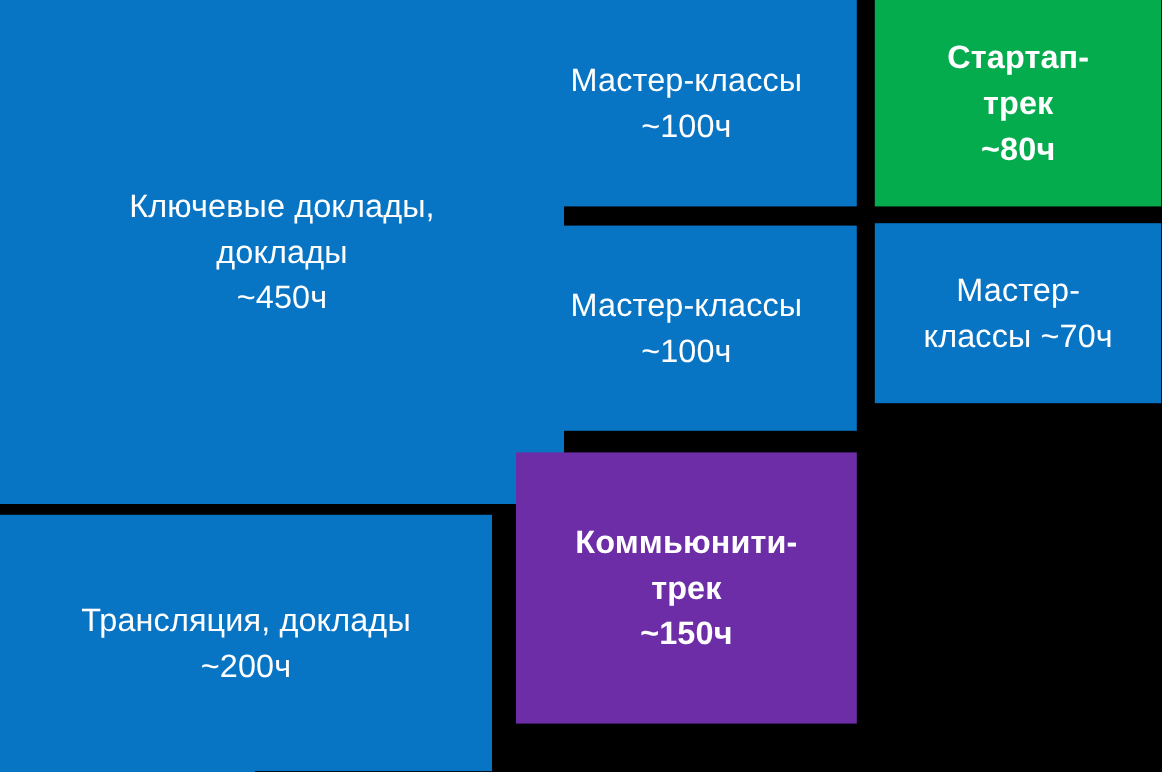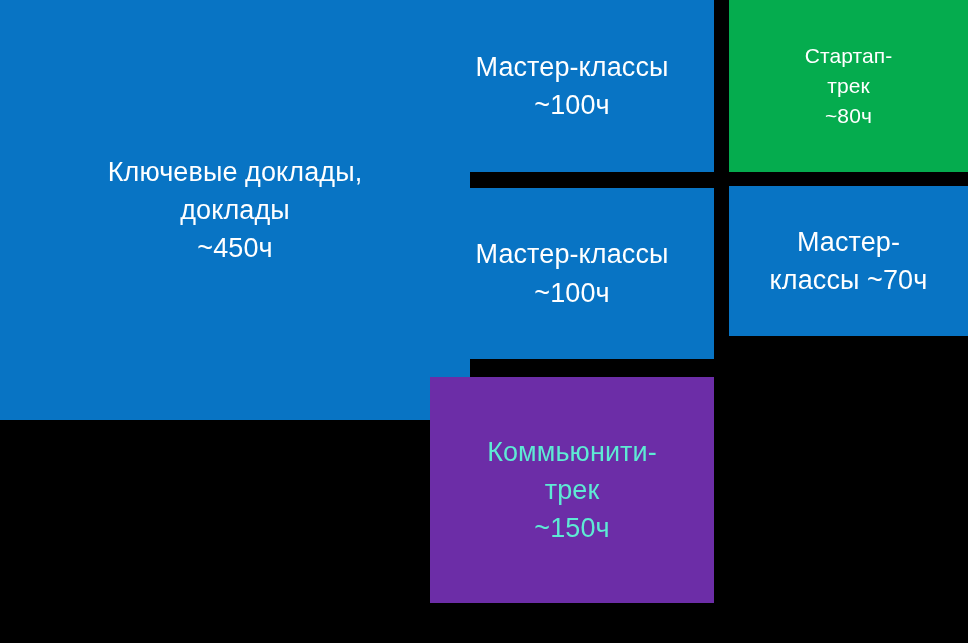--- a/index.html
+++ b/index.html
@@ -42,46 +42,50 @@
   #blk-masterclass-2 { left: 430px; top: 188px; width: 284px; height: 171px; }
   #blk-community     { left: 430px; top: 377px; width: 284px; height: 226px; }
   #blk-startup       { left: 729px; top: 0px;   width: 239px; height: 172px; }
   #blk-masterclass-3 { left: 729px; top: 186px; width: 239px; height: 150px; justify-content: center; }
 
   #blk-keynotes      .label { font-size: 27px; }
   #blk-broadcast     .label { font-size: 27px; }
   #blk-masterclass-1 .label { font-size: 27px; }
   #blk-masterclass-2 .label { font-size: 27px; }
   #blk-community     .label { font-size: 27px; }
-  #blk-startup       .label { font-size: 21px; }
+  #blk-startup       .label { font-size: 27px; font-weight: bold; }
   #blk-masterclass-3 .label { font-size: 27px; }
 </style>
 </head>
 <body style="background-color: rgb(0, 0, 0);">
 
 <div id="canvas" style="background-color: rgb(0, 0, 0);">
 
   <div class="block" id="blk-keynotes" style="background-color: rgb(8, 116, 196); color: rgb(255, 255, 255);">
     <span class="label">Ключевые доклады,
 доклады
 ~450ч</span>
   </div>
 
+  <div class="block" id="blk-broadcast" style="background-color: rgb(8, 116, 196); color: rgb(255, 255, 255);">
+    <span class="label">Трансляция, доклады
+~200ч</span>
+  </div>
 
   <div class="block" id="blk-masterclass-1" style="background-color: rgb(8, 116, 196); color: rgb(255, 255, 255);">
     <span class="label">Мастер-классы
 ~100ч</span>
   </div>
 
   <div class="block" id="blk-masterclass-2" style="background-color: rgb(8, 116, 196); color: rgb(255, 255, 255);">
     <span class="label">Мастер-классы
 ~100ч</span>
   </div>
 
-  <div class="block" id="blk-community" style="background-color: rgb(108, 45, 167); color: #5eead4;">
+  <div class="block" id="blk-community" style="background-color: rgb(108, 45, 167); color: #ffffff; font-weight: bold;">
     <span class="label">Коммьюнити-
 трек
 ~150ч</span>
   </div>
 
   <div class="block" id="blk-startup" style="background-color: rgb(5, 172, 78); color: rgb(255, 255, 255);">
     <span class="label">Стартап-
 трек
 ~80ч</span>
   </div>

